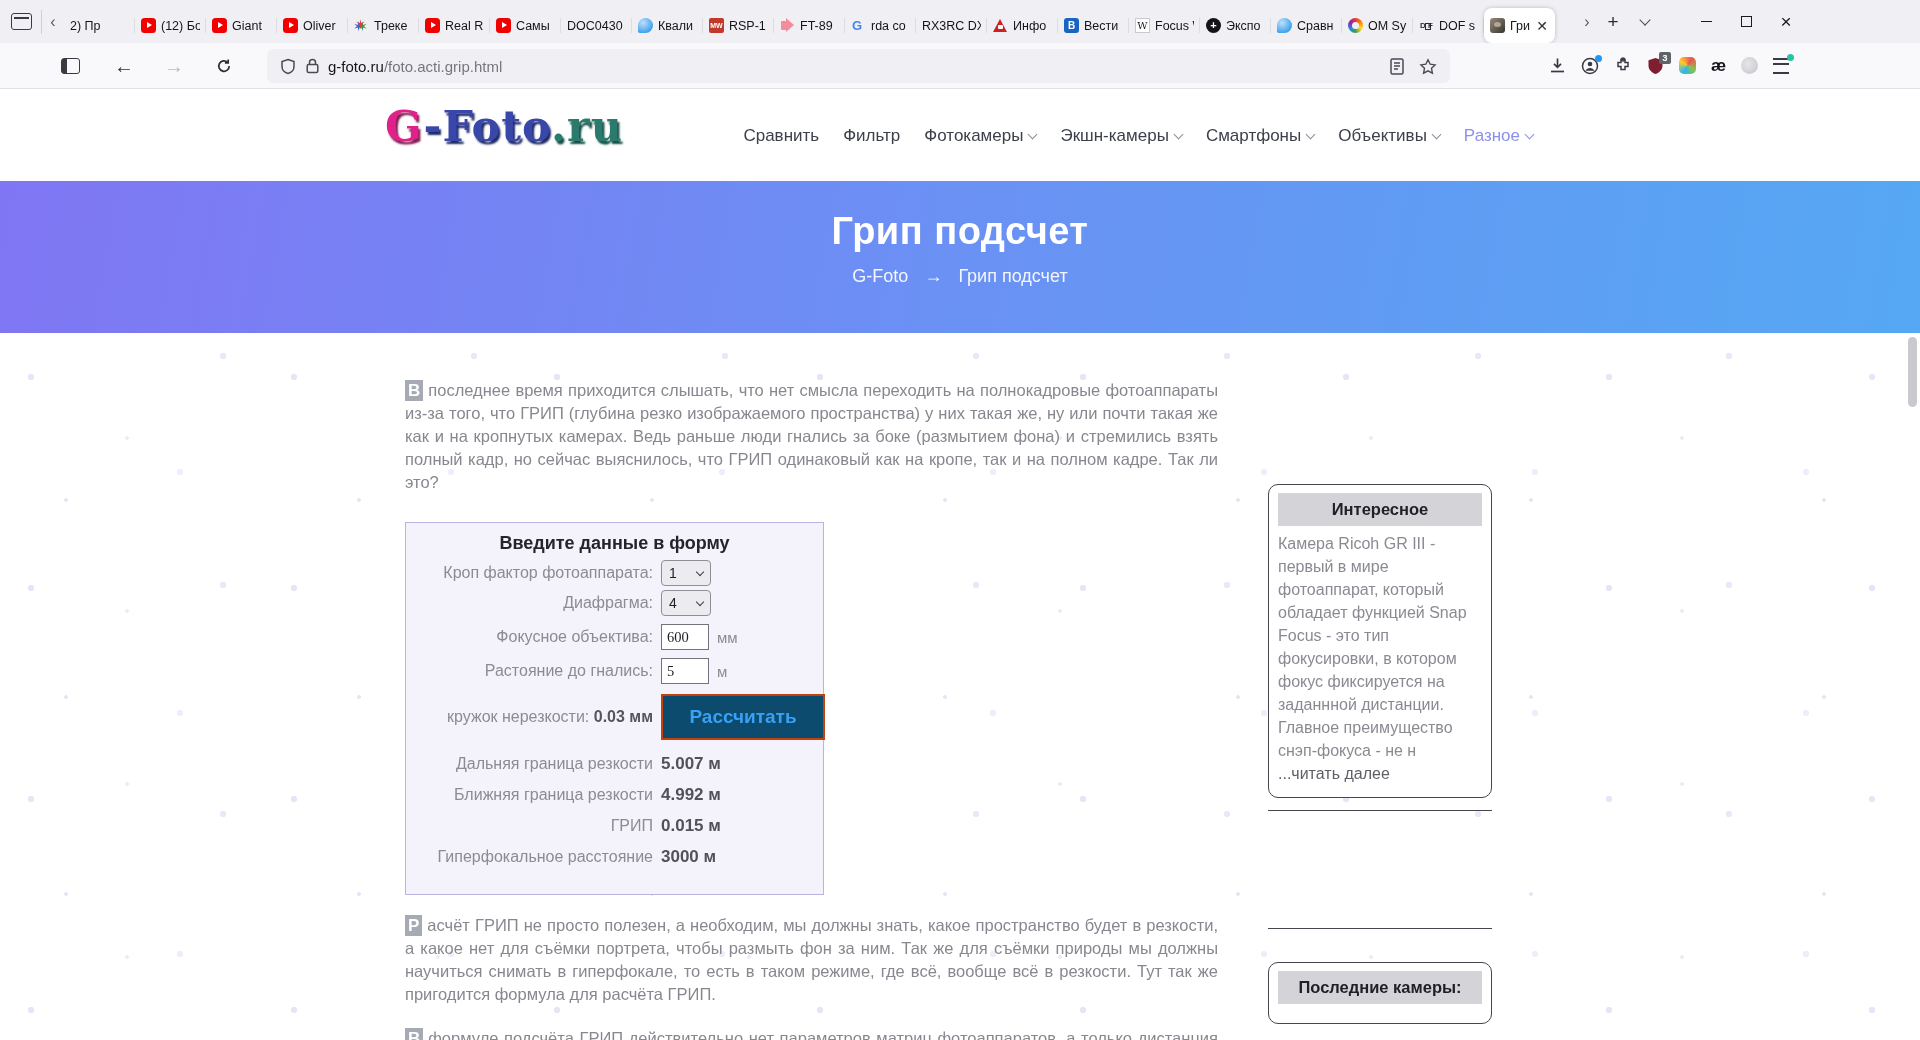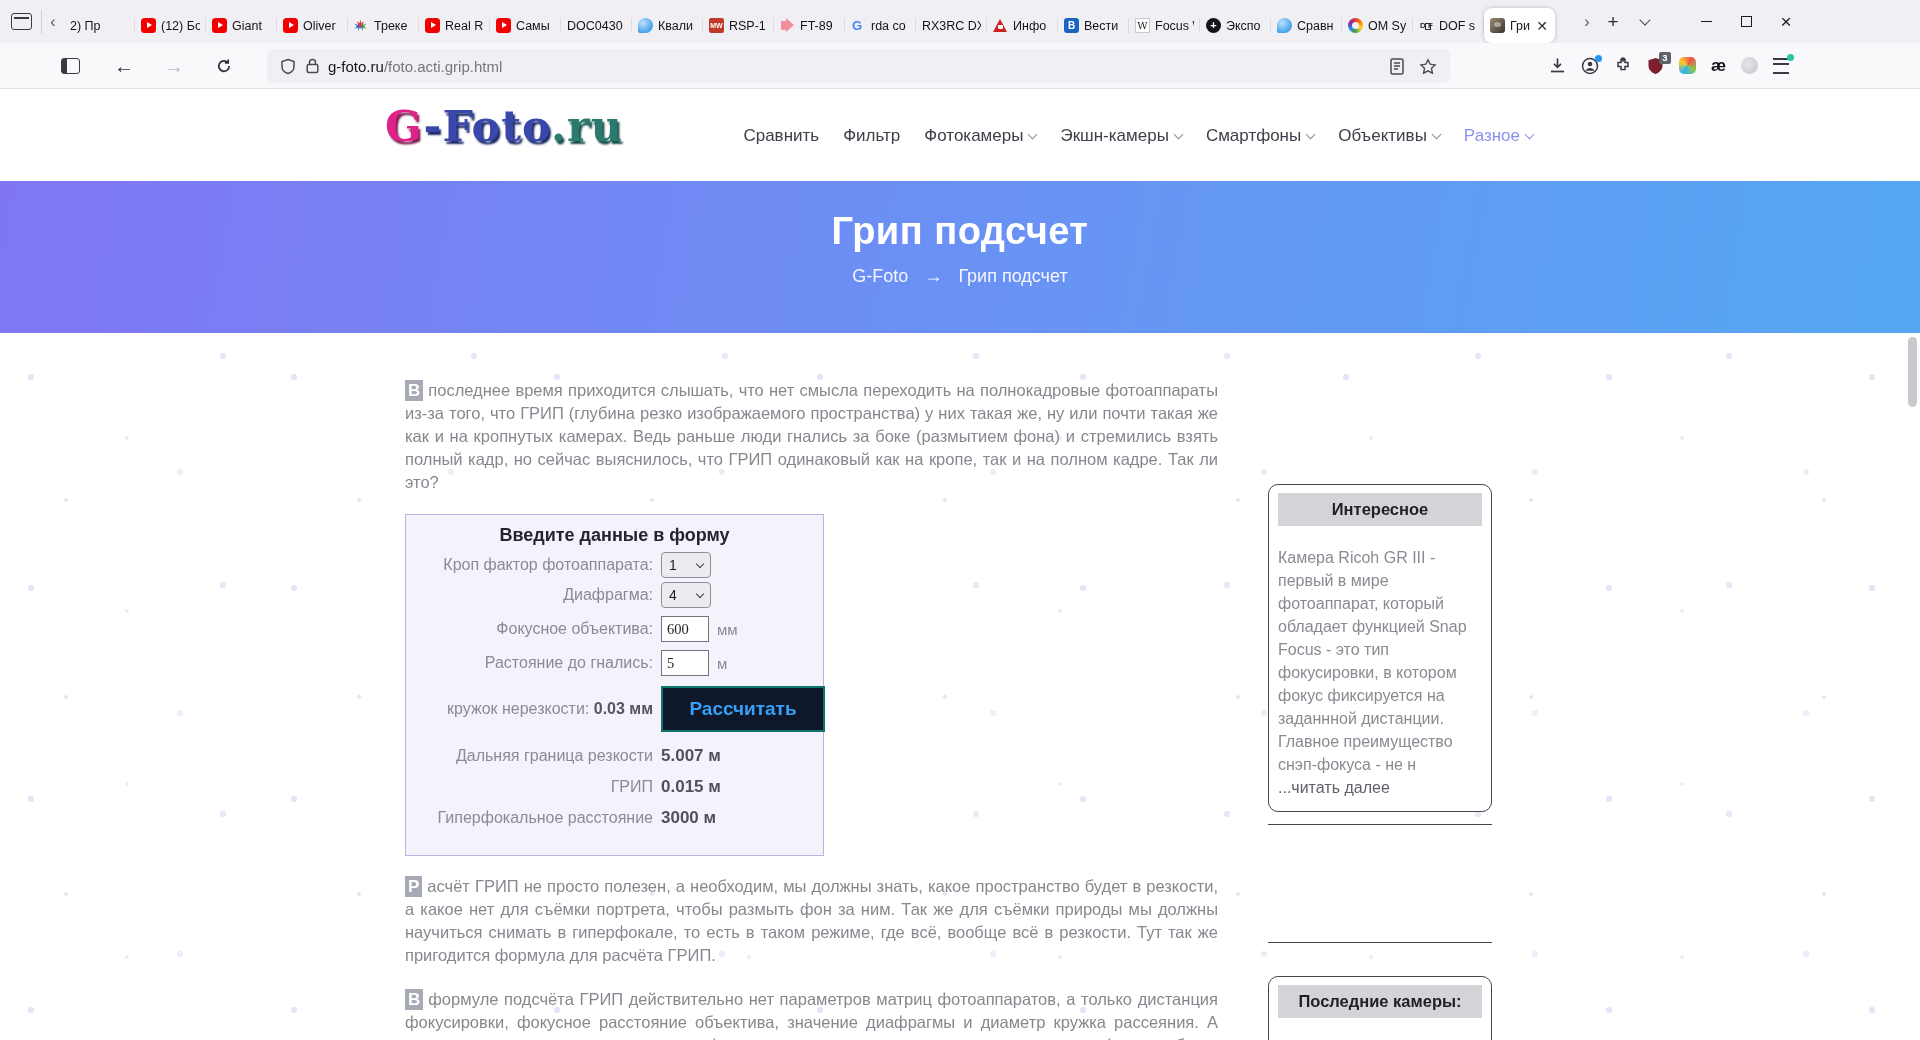--- a/index.html
+++ b/index.html
@@ -101,39 +101,39 @@
       radial-gradient(circle 2px at 127px 105px,#edebfa 97%,rgba(255,255,255,0) 100%),
       radial-gradient(circle 3.5px at 223px 23px,#eae7f8 97%,rgba(255,255,255,0) 100%),
       radial-gradient(circle 2px at 66px 167px,#e7e4f7 97%,rgba(255,255,255,0) 100%),
       radial-gradient(circle 3px at 180px 139px,#efedfb 97%,rgba(255,255,255,0) 100%);
     background-size:263px 211px,311px 173px,251px 229px,293px 197px,271px 241px;}
   .main-col{position:absolute;left:405px;top:0;width:813px;}
   .para{font-size:16.5px;line-height:23px;color:#87878f;text-align:justify;margin:0;}
   .p1{margin-top:46px;} .p2{margin-top:19px;} .p3{margin-top:21px;}
   .dropcap{display:inline-block;background:#a5aab4;color:#fff;padding:0 3px;margin-right:5px;font-weight:bold;font-size:17px;line-height:21px;}
 
-  .calcbox{margin-top:20px;width:419px;box-sizing:border-box;background:#f4f3fc;border:1px solid #b9b4e4;padding:10px 0 16px;}
+  .calcbox{margin-top:28px;width:419px;box-sizing:border-box;background:#f4f3fc;border:1px solid #b9b4e4;padding:10px 0 16px;}
   .ftitle{text-align:center;font-weight:bold;font-size:18px;color:#23242c;margin-bottom:6px;}
   .frow{display:grid;grid-template-columns:255px 1fr;align-items:center;margin:4px 0;}
   .flabel{text-align:right;padding-right:8px;color:#8b8b93;font-size:16px;}
   .fctl{display:flex;align-items:center;gap:8px;}
   .fselect{width:50px;height:26px;box-sizing:border-box;background:#ececf0;border:1px solid #8f8f98;border-radius:4px;
     display:flex;align-items:center;justify-content:space-between;padding:0 7px;font-size:14px;color:#1e1e24;cursor:pointer;}
   .sel-chev{width:5px;height:5px;border-right:1.5px solid #3c3c44;border-bottom:1.5px solid #3c3c44;transform:rotate(45deg);margin-top:-2px;}
   .finput{width:48px;height:26px;box-sizing:border-box;border:1px solid #73737c;font-size:14.5px;padding:0 5px;font-family:Liberation Serif, serif;color:#1e1e24;background:#fff;}
   .funit{color:#8b8b93;font-size:15px;}
   .coc-val{font-weight:bold;color:#55555d;}
-  .calcbtn{width:160px;height:42px;background:#0f172a;border:2px solid #0f766e;color:#38a1f6;font-size:19px;
+  .calcbtn{width:160px;height:42px;background:#0c4a6e;border:2px solid #c2410c;color:#38a1f6;font-size:19px;
     display:flex;align-items:center;justify-content:center;cursor:pointer;font-weight:bold;}
   .rrow{display:grid;grid-template-columns:255px 1fr;align-items:center;margin:11px 0;}
   .rvalue{font-weight:bold;color:#515159;font-size:17px;}
 
   .aside{position:absolute;left:1268px;top:151px;width:224px;}
   .sbox{background:#fff;border:1px solid #46464e;border-radius:10px;padding:8px 9px 12px;box-sizing:border-box;}
-  .shead{background:#d4d4d8;text-align:center;font-weight:bold;font-size:16.5px;color:#202128;padding:7px 0;margin-bottom:20px;}
+  .shead{background:#d4d4d8;text-align:center;font-weight:bold;font-size:16.5px;color:#202128;padding:7px 0;margin-bottom:6px;}
   .sbody{font-size:16px;line-height:23px;color:#8a8a92;}
   .smore{color:#5f5f67;font-size:16px;line-height:23px;cursor:pointer;}
   .sline{border:none;border-top:1px solid #46464e;margin:12px 0 0;}
   .sline2{margin-top:117px;}
   .cambox{margin-top:33px;}
   .cam-item{font-size:16px;color:#37383f;line-height:22px;margin:7px 0;cursor:pointer;}
 
   .vscroll{position:absolute;right:3px;top:4px;width:9px;height:70px;background:#c9c9ce;border-radius:5px;}
   svg{display:block;}
 </style>
@@ -434,20 +434,24 @@
                 <div class="calcbtn">Рассчитать</div>
               </div>
           </div>
 
           <div style="margin-top:14px">
             <div class="rrow">
                 <div class="flabel">Дальняя граница резкости</div>
                 <div class="rvalue">5.007 м</div>
               </div>
               <div class="rrow">
+                <div class="flabel">Ближняя граница резкости</div>
+                <div class="rvalue">4.992 м</div>
+              </div>
+              <div class="rrow">
                 <div class="flabel">ГРИП</div>
                 <div class="rvalue">0.015 м</div>
               </div>
               <div class="rrow">
                 <div class="flabel">Гиперфокальное расстояние</div>
                 <div class="rvalue">3000 м</div>
               </div>
           </div>
         </div>
 

